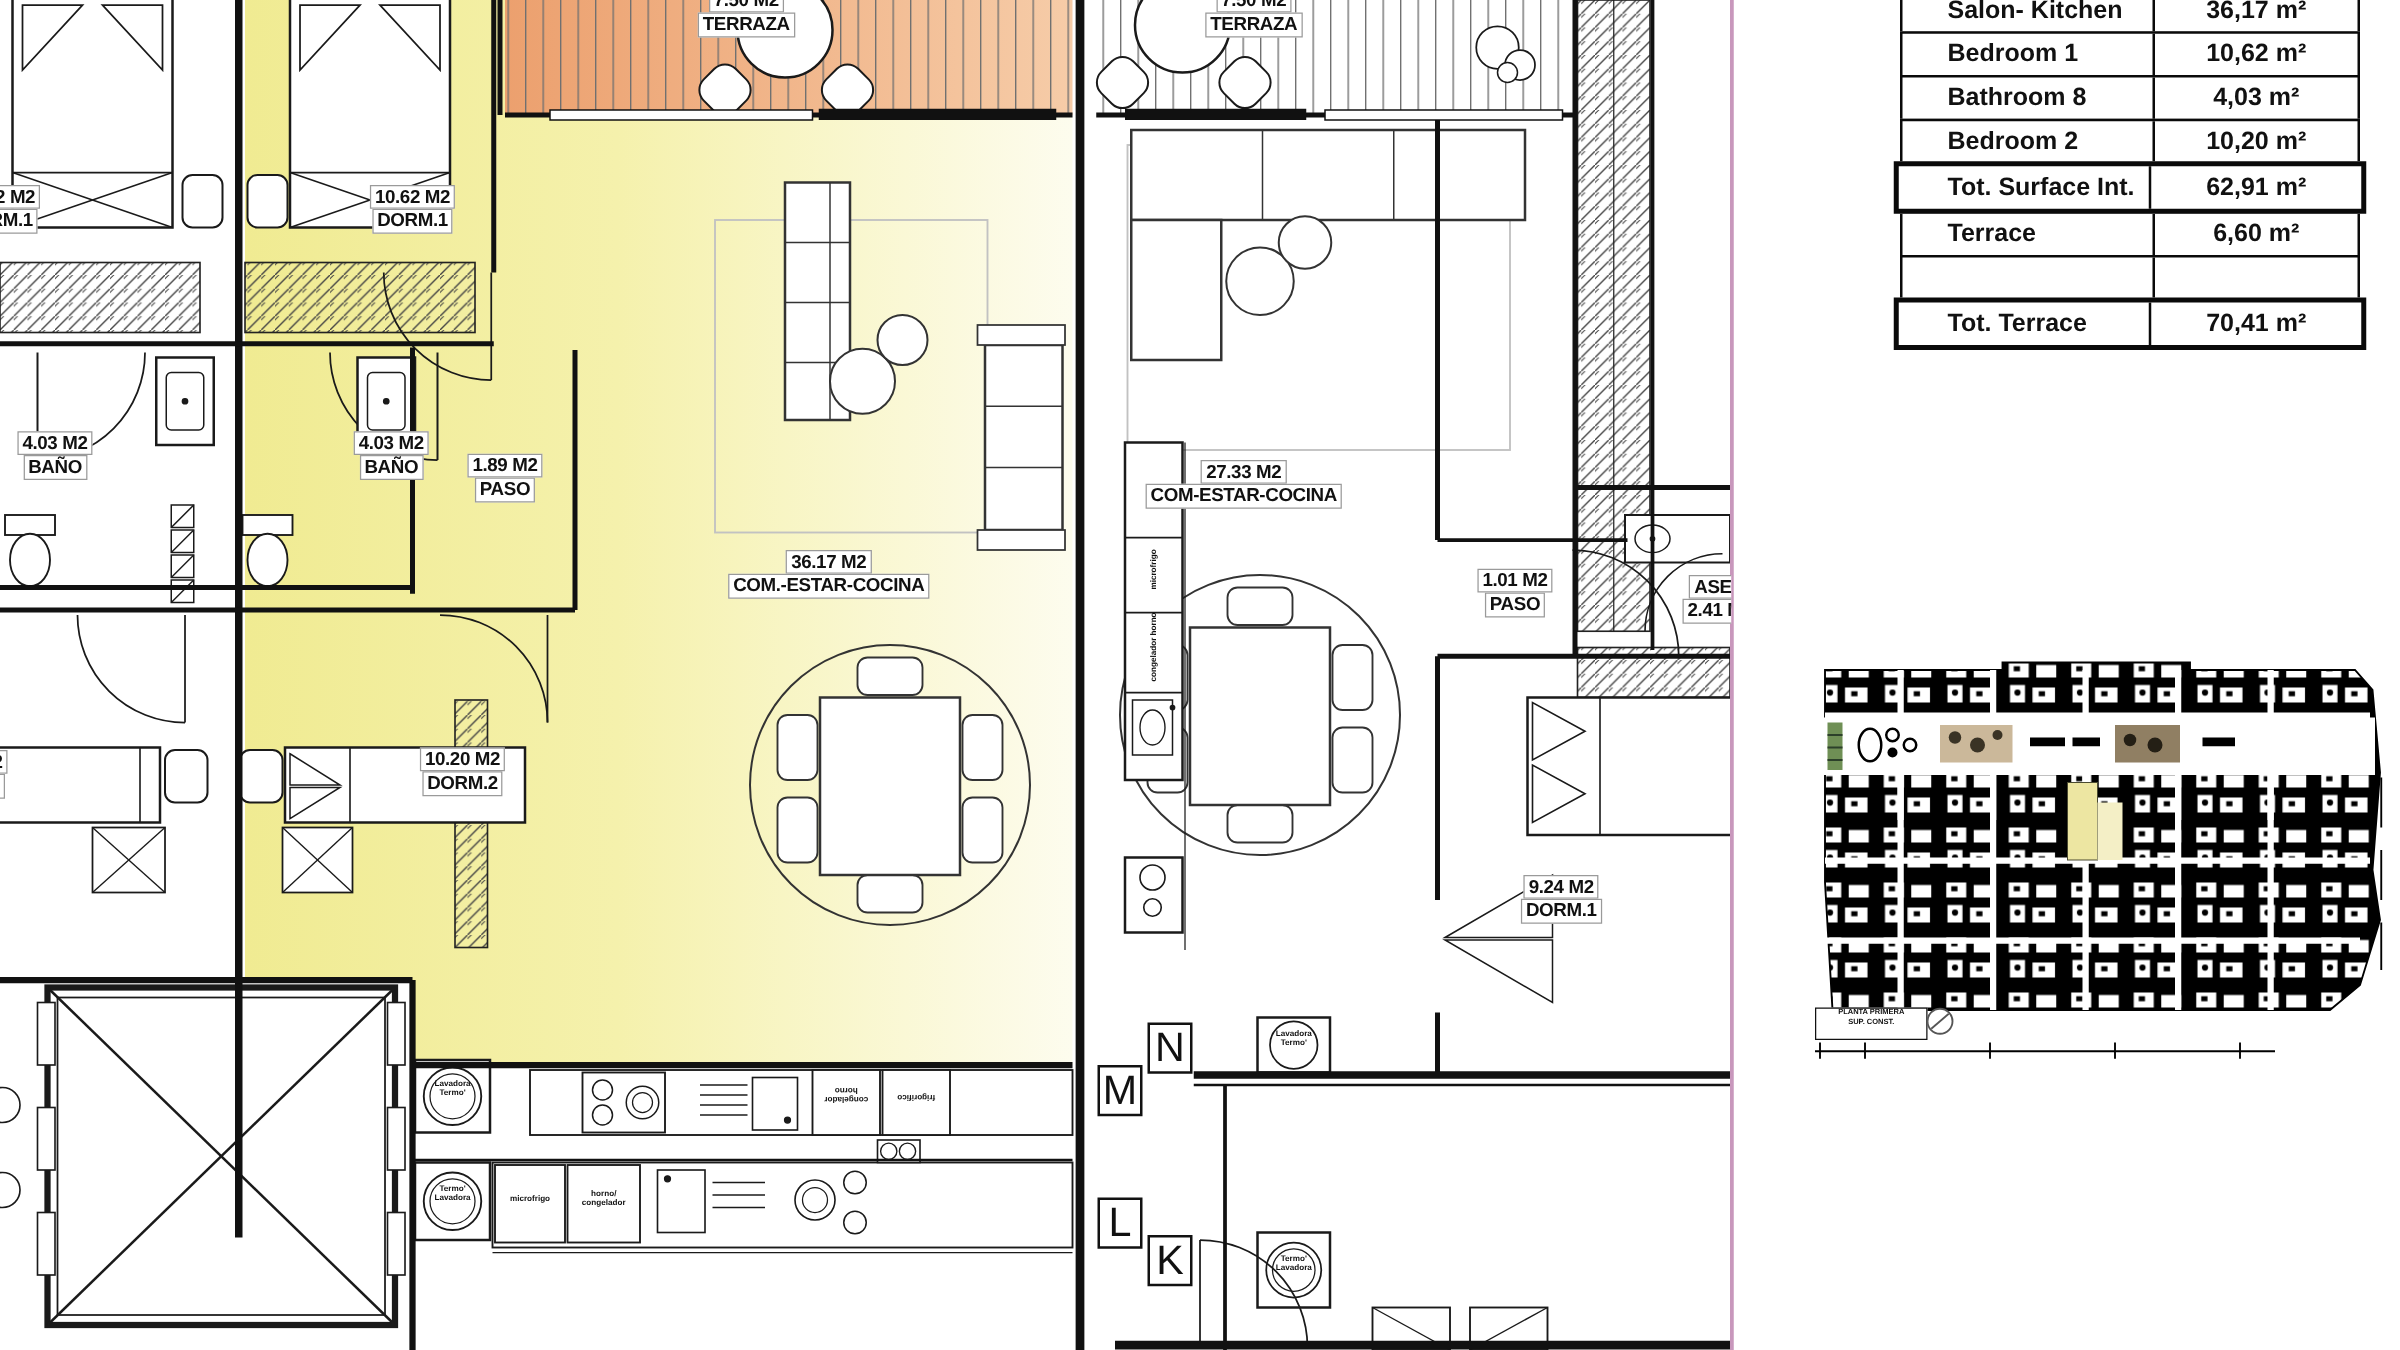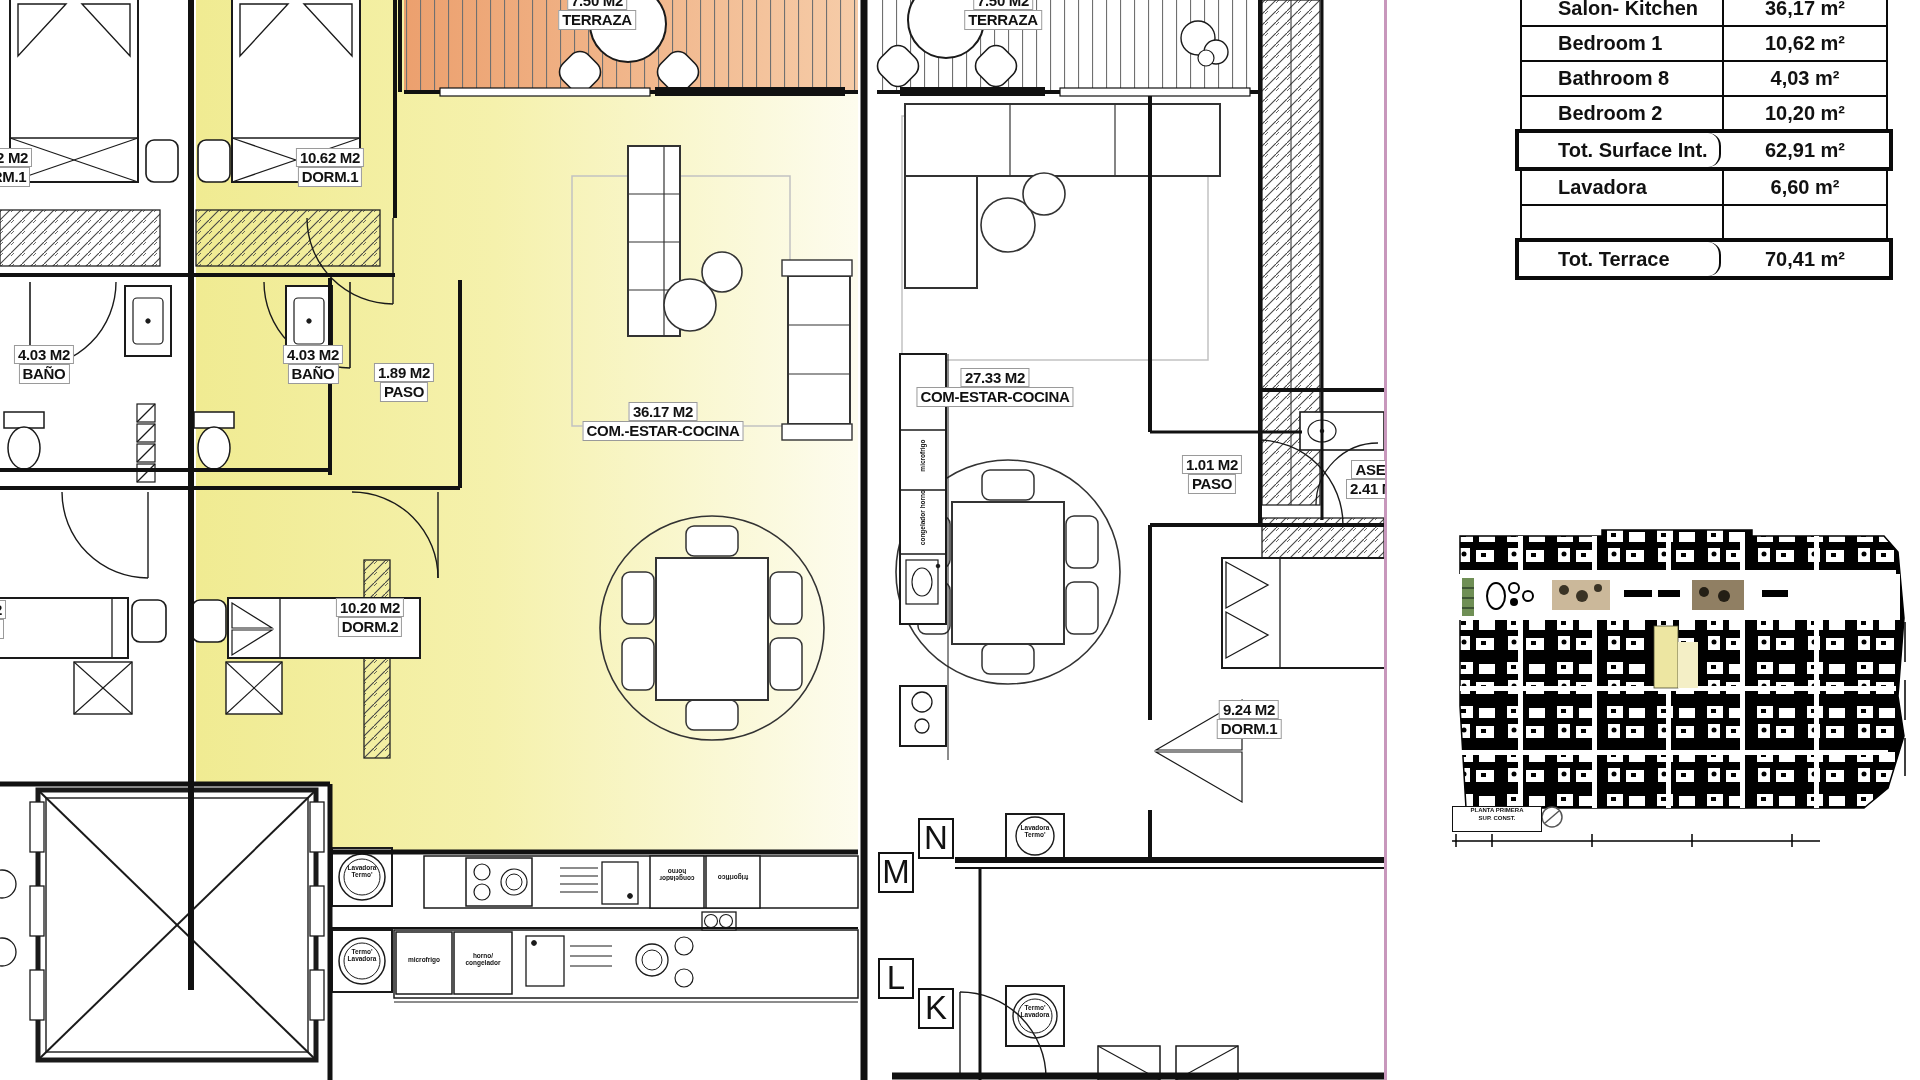--- a/index.html
+++ b/index.html
@@ -22,21 +22,21 @@
   .rot180{transform:rotate(180deg);}
   .rotm90{transform:rotate(-90deg);transform-origin:center;}
   
   .surface-table{position:absolute;left:1520px;top:-8px;width:368px;z-index:8;}
   .srow{display:grid;grid-template-columns:202px 1fr;height:33px;border:2px solid #0a0a0a;
         margin-top:-2px;background:#fff;align-items:center;}
   .srow.bold{border-width:4px;position:relative;z-index:2;margin-left:-5px;margin-right:-5px;
              margin-top:-3px;margin-bottom:-1px;height:34px;}
   .srow .lbl{padding-left:36px;font-size:20px;font-weight:600;border-right:2px solid #0a0a0a;
              height:100%;display:flex;align-items:center;}
-  .srow.bold .lbl{border-right-width:2px;padding-left:39px;border-radius:13px;}
+  .srow.bold .lbl{border-right-width:2px;padding-left:39px;}
   .srow .val{text-align:center;font-size:20px;font-weight:600;}
   
   .miniplan{position:absolute;left:1452px;top:526px;z-index:3;}
   .mini-caption{position:absolute;left:1452px;top:806px;width:88px;height:24px;border:1px solid #111;
                 background:#fff;font-size:6px;font-weight:700;line-height:1.3;text-align:center;
                 overflow:hidden;z-index:4;}
 </style>
 </head>
 <body>
 
@@ -394,21 +394,21 @@
       <span>BAÑO</span>
     </div>
     <div class="rlabel center" style="left:313px;top:345px">
       <span>4.03 M2</span>
       <span>BAÑO</span>
     </div>
     <div class="rlabel center" style="left:404px;top:363px">
       <span>1.89 M2</span>
       <span>PASO</span>
     </div>
-    <div class="rlabel center" style="left:663px;top:402px">
+    <div class="rlabel center" style="left:663px;top:440px">
       <span>36.17 M2</span>
       <span>COM.-ESTAR-COCINA</span>
     </div>
     <div class="rlabel" style="left:-62px;top:600px">
       <span>10.20 M2</span>
       <span>DORM.2</span>
     </div>
     <div class="rlabel center" style="left:370px;top:598px">
       <span>10.20 M2</span>
       <span>DORM.2</span>
@@ -470,21 +470,21 @@
     </div>
     <div class="srow">
       <div class="lbl">Bedroom 2</div>
       <div class="val">10,20 m²</div>
     </div>
     <div class="srow bold">
       <div class="lbl">Tot. Surface Int.</div>
       <div class="val">62,91 m²</div>
     </div>
     <div class="srow">
-      <div class="lbl">Lavadora</div>
+      <div class="lbl">Terrace</div>
       <div class="val">6,60 m²</div>
     </div>
     <div class="srow">
       <div class="lbl"></div>
       <div class="val"></div>
     </div>
     <div class="srow bold">
       <div class="lbl">Tot. Terrace</div>
       <div class="val">70,41 m²</div>
     </div>

